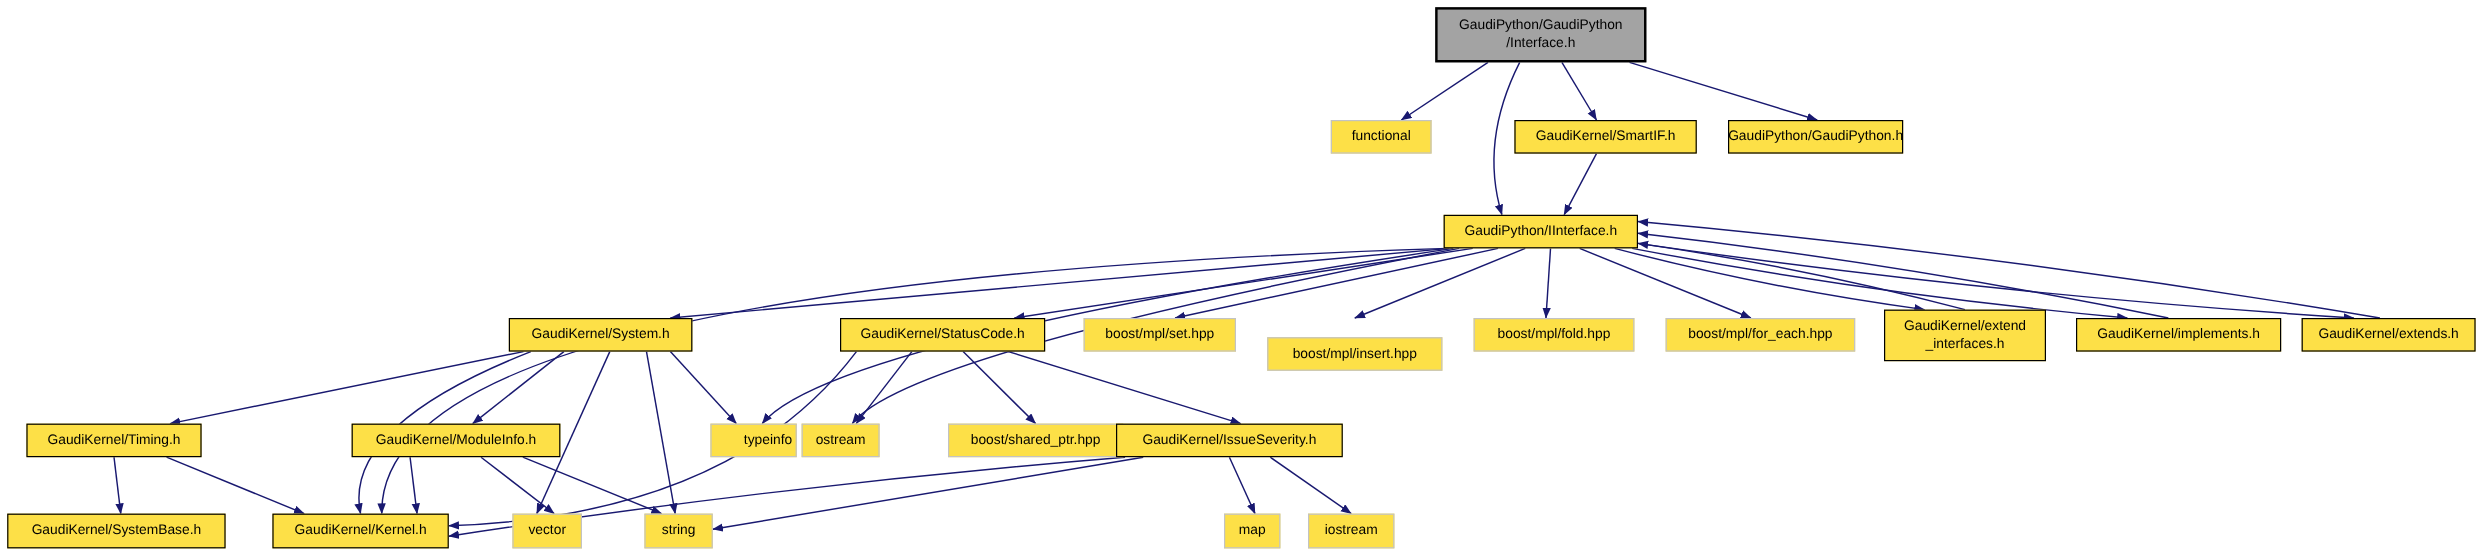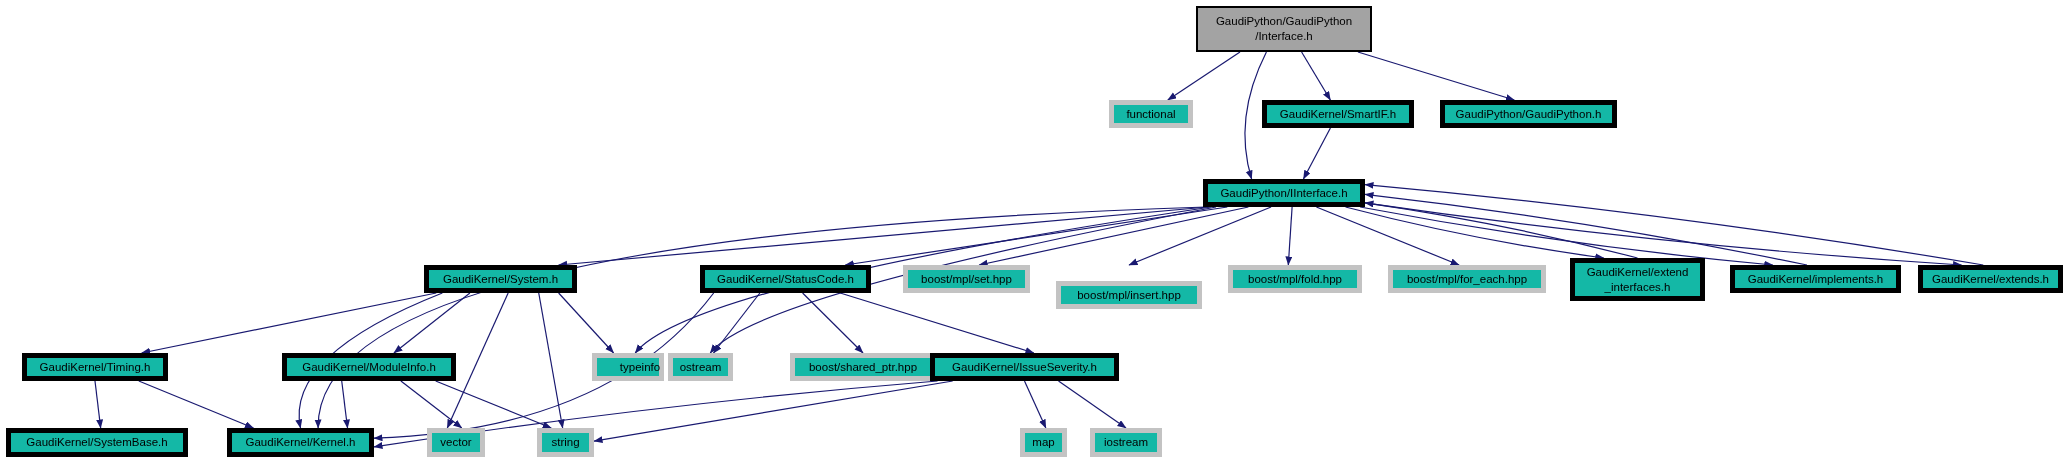--- a/index.html
+++ b/index.html
@@ -1,20 +1,20 @@
 <!DOCTYPE html>
 <html><head>
 <meta charset="utf-8">
 <style>
   html,body{margin:0;padding:0;background:#ffffff;}
   #canvas{position:relative;width:2071px;height:464px;background:#ffffff;overflow:hidden;
           font-family:"Liberation Sans", sans-serif;}
   #edge-layer{position:absolute;left:0;top:0;z-index:1;}
   .node{position:absolute;z-index:2;display:flex;flex-direction:column;align-items:center;
-        justify-content:center;box-sizing:border-box;background:#14b8a6;border:5px solid #d946ef;
+        justify-content:center;box-sizing:border-box;background:#fde047;border:1px solid #d946ef;
         font-size:11.5px;line-height:1.3;color:#000;text-align:center;white-space:nowrap;
         padding:0 3px;}
   .node.doc{border-color:#000000;}
   .node.ext{border-color:#c3c3c3;}
   .node.root{border:2px solid #000000;}
   .node .lbl{display:block;}
   path.edge{fill:none;stroke-width:1.2px;}
 </style>
 </head>
 <body>
@@ -72,21 +72,21 @@
       <div class="node root" style="left: 1196px; top: 6px; width: 176px; height: 46px; background: #a3a3a3;">
         <span class="lbl">GaudiPython/GaudiPython</span>
         <span class="lbl">/Interface.h</span>
       </div>
       <div class="node ext" style="left: 1109px; top: 100px; width: 84px; height: 28px;">
         <span class="lbl">functional</span>
       </div>
       <div class="node doc" style="left: 1262px; top: 100px; width: 152px; height: 28px;">
         <span class="lbl">GaudiKernel/SmartIF.h</span>
       </div>
-      <div class="node doc" style="left: 1440px; top: 100px; width: 177px; height: 28px;">
+      <div class="node doc" style="left: 1440px; top: 100px; width: 146px; height: 28px;">
         <span class="lbl">GaudiPython/GaudiPython.h</span>
       </div>
       <div class="node doc" style="left: 1203px; top: 179px; width: 162px; height: 28px;">
         <span class="lbl">GaudiPython/IInterface.h</span>
       </div>
       <div class="node doc" style="left: 424px; top: 265px; width: 153px; height: 28px;">
         <span class="lbl">GaudiKernel/System.h</span>
       </div>
       <div class="node doc" style="left: 700px; top: 265px; width: 171px; height: 28px;">
         <span class="lbl">GaudiKernel/StatusCode.h</span>
@@ -109,21 +109,21 @@
       </div>
       <div class="node doc" style="left: 1730px; top: 265px; width: 171px; height: 28px;">
         <span class="lbl">GaudiKernel/implements.h</span>
       </div>
       <div class="node doc" style="left: 1918px; top: 265px; width: 145px; height: 28px;">
         <span class="lbl">GaudiKernel/extends.h</span>
       </div>
       <div class="node doc" style="left: 22px; top: 353px; width: 146px; height: 28px;">
         <span class="lbl">GaudiKernel/Timing.h</span>
       </div>
-      <div class="node doc" style="left: 282px; top: 353px; width: 174px; height: 28px;">
+      <div class="node doc" style="left: 293px; top: 353px; width: 174px; height: 28px;">
         <span class="lbl">GaudiKernel/ModuleInfo.h</span>
       </div>
       <div class="node ext" style="left: 592px; top: 353px; width: 72px; height: 28px; padding-left: 27px;">
         <span class="lbl">typeinfo</span>
       </div>
       <div class="node ext" style="left: 668px; top: 353px; width: 65px; height: 28px;">
         <span class="lbl">ostream</span>
       </div>
       <div class="node ext" style="left: 790px; top: 353px; width: 146px; height: 28px;">
         <span class="lbl">boost/shared_ptr.hpp</span>

